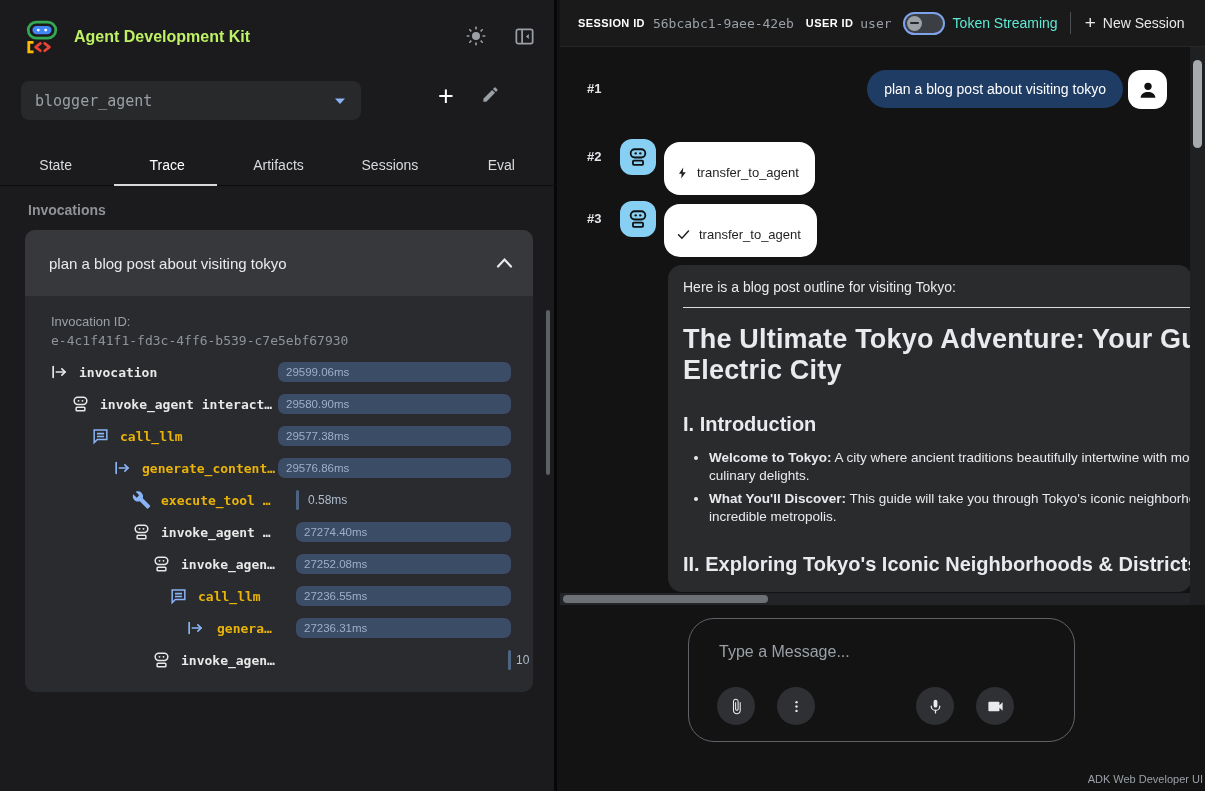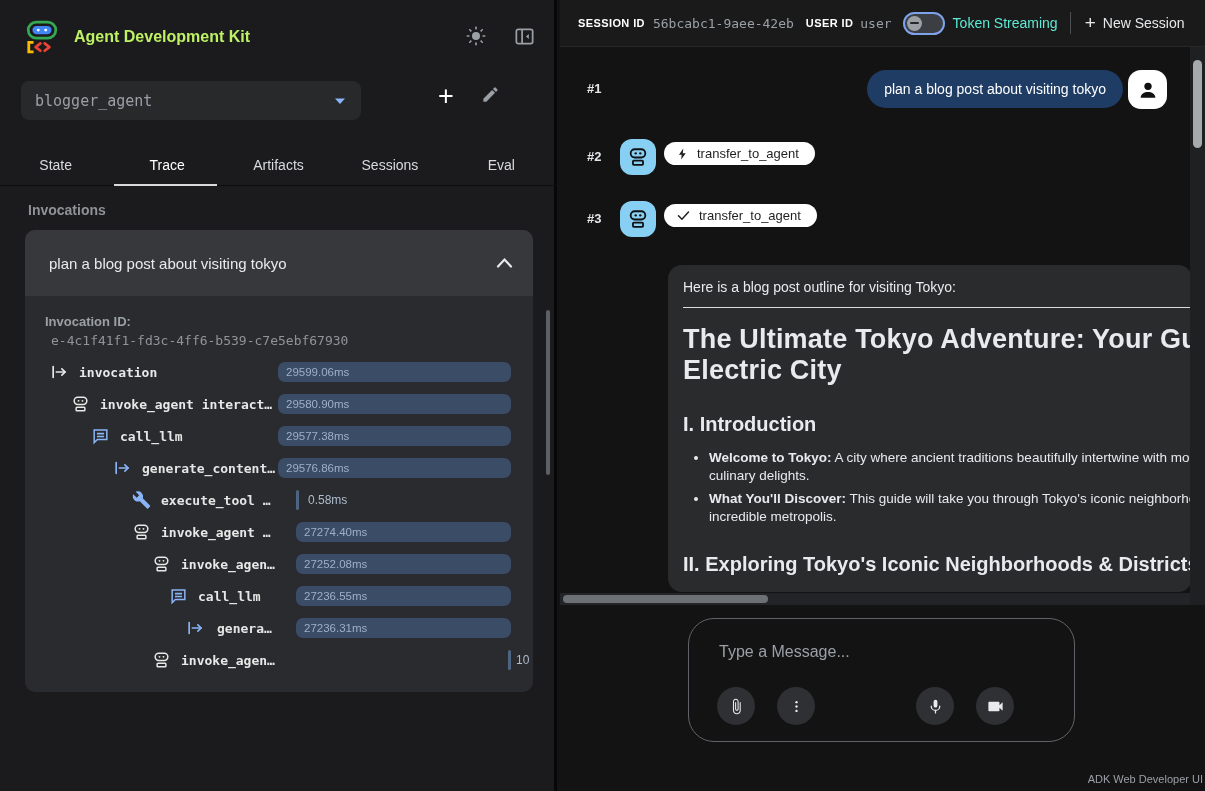--- a/index.html
+++ b/index.html
@@ -16,27 +16,27 @@
   .edit-agent{position:absolute;left:481px;top:85px;cursor:pointer;}
   .tabs{position:absolute;left:0;top:144px;width:557px;height:41px;display:flex;border-bottom:1px solid #0c0c0d;}
   .tab{flex:1;display:flex;align-items:center;justify-content:center;font-size:14px;color:#d7dade;cursor:pointer;position:relative;}
   .tab.active{color:#ffffff;}
   .tab.active::after{content:"";position:absolute;left:3px;right:6px;bottom:-1px;height:2px;background:#d9d9d9;}
   .invocations-label{position:absolute;left:28px;top:202px;font-size:14px;font-weight:bold;color:#8f9296;}
   
   .inv-card{position:absolute;left:25px;top:230px;width:508px;height:462px;background:#2a2b2e;border-radius:10px;overflow:hidden;}
   .inv-card-header{position:absolute;left:0;top:0;right:0;height:66px;background:#37383c;display:flex;align-items:center;padding:0 20px 0 24px;box-sizing:border-box;cursor:pointer;}
   .inv-card-title{color:#e8eaed;font-size:15px;flex:1;}
-  .inv-id-label{position:absolute;left:20px;top:84px;color:#9aa0a6;font-size:13px;font-weight:bold;}
+  .inv-id-label{position:absolute;left:26px;top:84px;color:#9aa0a6;font-size:13px;font-weight:normal;}
   .inv-id-value{position:absolute;left:26px;top:103px;color:#8f949b;font-size:13px;font-family:"DejaVu Sans Mono",monospace;}
   .trace-rows{position:absolute;left:0;top:126px;right:0;}
   .trow{position:relative;height:32px;}
   .ticon{position:absolute;top:50%;transform:translateY(-50%);width:19px;height:19px;}
   .tlbl{position:absolute;top:50%;transform:translateY(-50%);font-family:"DejaVu Sans Mono",monospace;font-weight:bold;font-size:13px;white-space:nowrap;}
-  .c-white{color:#e8e8e8;} .c-blue{color:#e5e5e5;}
+  .c-white{color:#e8e8e8;} .c-blue{color:#eab308;}
   .tbar{position:absolute;top:6px;height:20px;background:#3b4c66;border-radius:7px;overflow:hidden;}
   .tbar span{display:block;font-size:11.5px;color:#9db0c9;line-height:20px;padding-left:8px;white-space:nowrap;}
   .tiny{position:absolute;top:6px;width:3px;height:20px;background:#4d6583;border-radius:2px;}
   .dur-out{position:absolute;top:50%;transform:translateY(-50%);font-size:12px;color:#aebccd;white-space:nowrap;}
   .r0 .ticon{left:25px}.r0 .tlbl{left:54px}.r1 .ticon{left:46px}.r1 .tlbl{left:75px}
   .r2 .ticon{left:66px}.r2 .tlbl{left:95px}.r3 .ticon{left:88px}.r3 .tlbl{left:117px}
   .r4 .ticon{left:107px}.r4 .tlbl{left:136px}.r5 .ticon{left:107px}.r5 .tlbl{left:136px}
   .r6 .ticon{left:127px}.r6 .tlbl{left:156px}.r7 .ticon{left:144px}.r7 .tlbl{left:173px}
   .r8 .ticon{left:161px}.r8 .tlbl{left:192px}.r9 .ticon{left:127px}.r9 .tlbl{left:156px}
   .bar-a{left:253px;width:233px;} .bar-b{left:271px;width:215px;}
@@ -56,21 +56,21 @@
   .plus-glyph{font-size:19px;font-weight:300;line-height:16px;color:#e6e8ea;}
   
   .evt-label{font-size:13px;font-weight:600;color:#e3e5e8;}
   .row1{position:absolute;left:0;top:70px;right:0;height:39px;}
   .row1 .evt-label{position:absolute;left:27px;top:11px;}
   .user-bubble{position:absolute;right:82px;top:0;height:38px;line-height:38px;padding:0 17px;background:#1f3c64;border-radius:19px;color:#fff;font-size:14px;white-space:nowrap;}
   .user-avatar{position:absolute;right:38px;top:0;width:39px;height:39px;background:#ffffff;border-radius:13px;display:flex;align-items:center;justify-content:center;}
   .bot-row{position:absolute;left:0;right:0;height:38px;}
   .bot-row .evt-label{position:absolute;left:27px;top:11px;}
   .bot-avatar{position:absolute;left:60px;top:1px;width:36px;height:36px;background:#87cff3;border-radius:12px;display:flex;align-items:center;justify-content:center;}
-  .chip{position:absolute;left:104px;top:4px;height:23px;background:#ffffff;border-radius:16px;display:flex;align-items:center;gap:8px;padding:0 16px 0 12px;font-size:13px;color:#1f1f1f;cursor:pointer;}
+  .chip{position:absolute;left:104px;top:4px;height:45px;background:#ffffff;border-radius:16px;display:flex;align-items:center;gap:8px;padding:8px 16px 0 12px;font-size:13px;color:#1f1f1f;cursor:pointer;}
   
   .content-card{position:absolute;left:108px;top:265px;width:524px;height:327px;background:#2a2b2d;border-radius:14px;overflow:hidden;}
   .content-inner{width:880px;padding:14px 0 0 15px;color:#e8eaed;}
   .content-inner p.intro{font-size:14px;margin:0 0 12px 0;}
   .content-inner hr{border:none;border-top:1px solid #dcdcdc;margin:0 0 6px 0;width:860px;}
   .content-inner h1{font-size:27px;margin:16px 0 0 0;letter-spacing:.2px;}
   .content-inner h2{font-size:20px;margin:27px 0 0 0;}
   .content-inner ul{margin:13px 0 0 0;padding-left:26px;width:820px;}
   .content-inner li{font-size:13.5px;line-height:1.36;margin-bottom:4px;}
   

